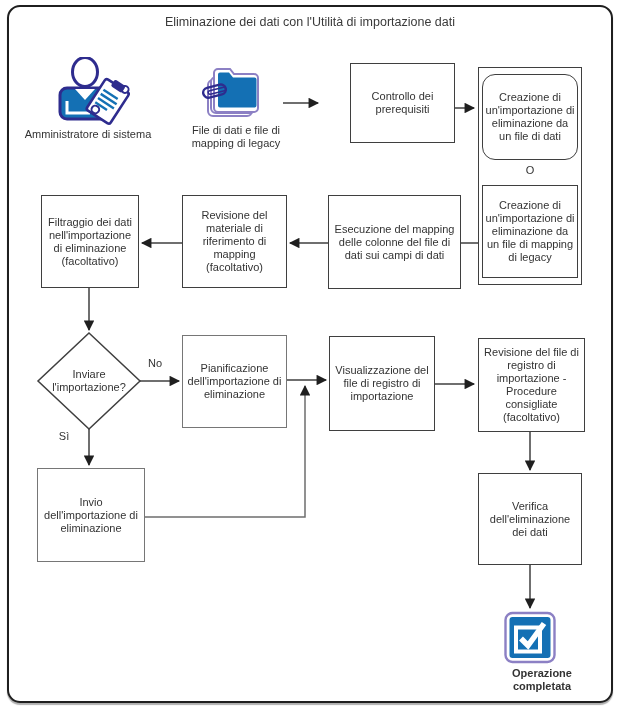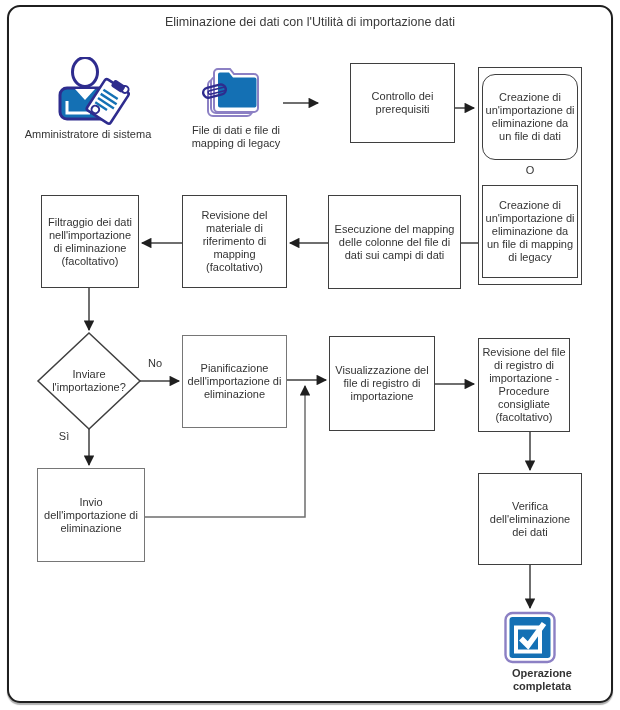--- a/index.html
+++ b/index.html
@@ -26,21 +26,21 @@
   .p-or{left:478px;top:164px;width:104px;}
   .p-creazione-legacy{left:482px;top:185px;width:96px;height:93px;}
   .p-esecuzione{left:328px;top:195px;width:133px;height:94px;}
   .p-revisione-materiale{left:182px;top:195px;width:105px;height:93px;}
   .p-filtraggio{left:41px;top:195px;width:98px;height:93px;}
   .p-decision-label{left:44px;top:357px;width:90px;height:48px;display:flex;align-items:center;justify-content:center;}
   .p-no{left:142px;top:357px;width:26px;}
   .p-si{left:52px;top:430px;width:24px;}
   .p-pianificazione{left:182px;top:335px;width:105px;height:93px;}
   .p-visualizzazione{left:329px;top:336px;width:106px;height:95px;}
-  .p-revisione-registro{left:478px;top:338px;width:92px;height:94px;}
+  .p-revisione-registro{left:478px;top:338px;width:107px;height:94px;}
   .p-invio{left:37px;top:468px;width:108px;height:94px;}
   .p-verifica{left:478px;top:473px;width:104px;height:92px;}
   .p-icon-admin{left:52px;top:57px;width:80px;height:70px;}
   .p-lbl-admin{left:22px;top:128px;width:132px;}
   .p-icon-files{left:202px;top:62px;width:64px;height:60px;}
   .p-lbl-files{left:184px;top:124px;width:104px;}
   .p-icon-done{left:504px;top:611px;width:52px;height:53px;}
   .p-lbl-done{left:490px;top:667px;width:104px;font-weight:bold;}
 </style>
 </head>

